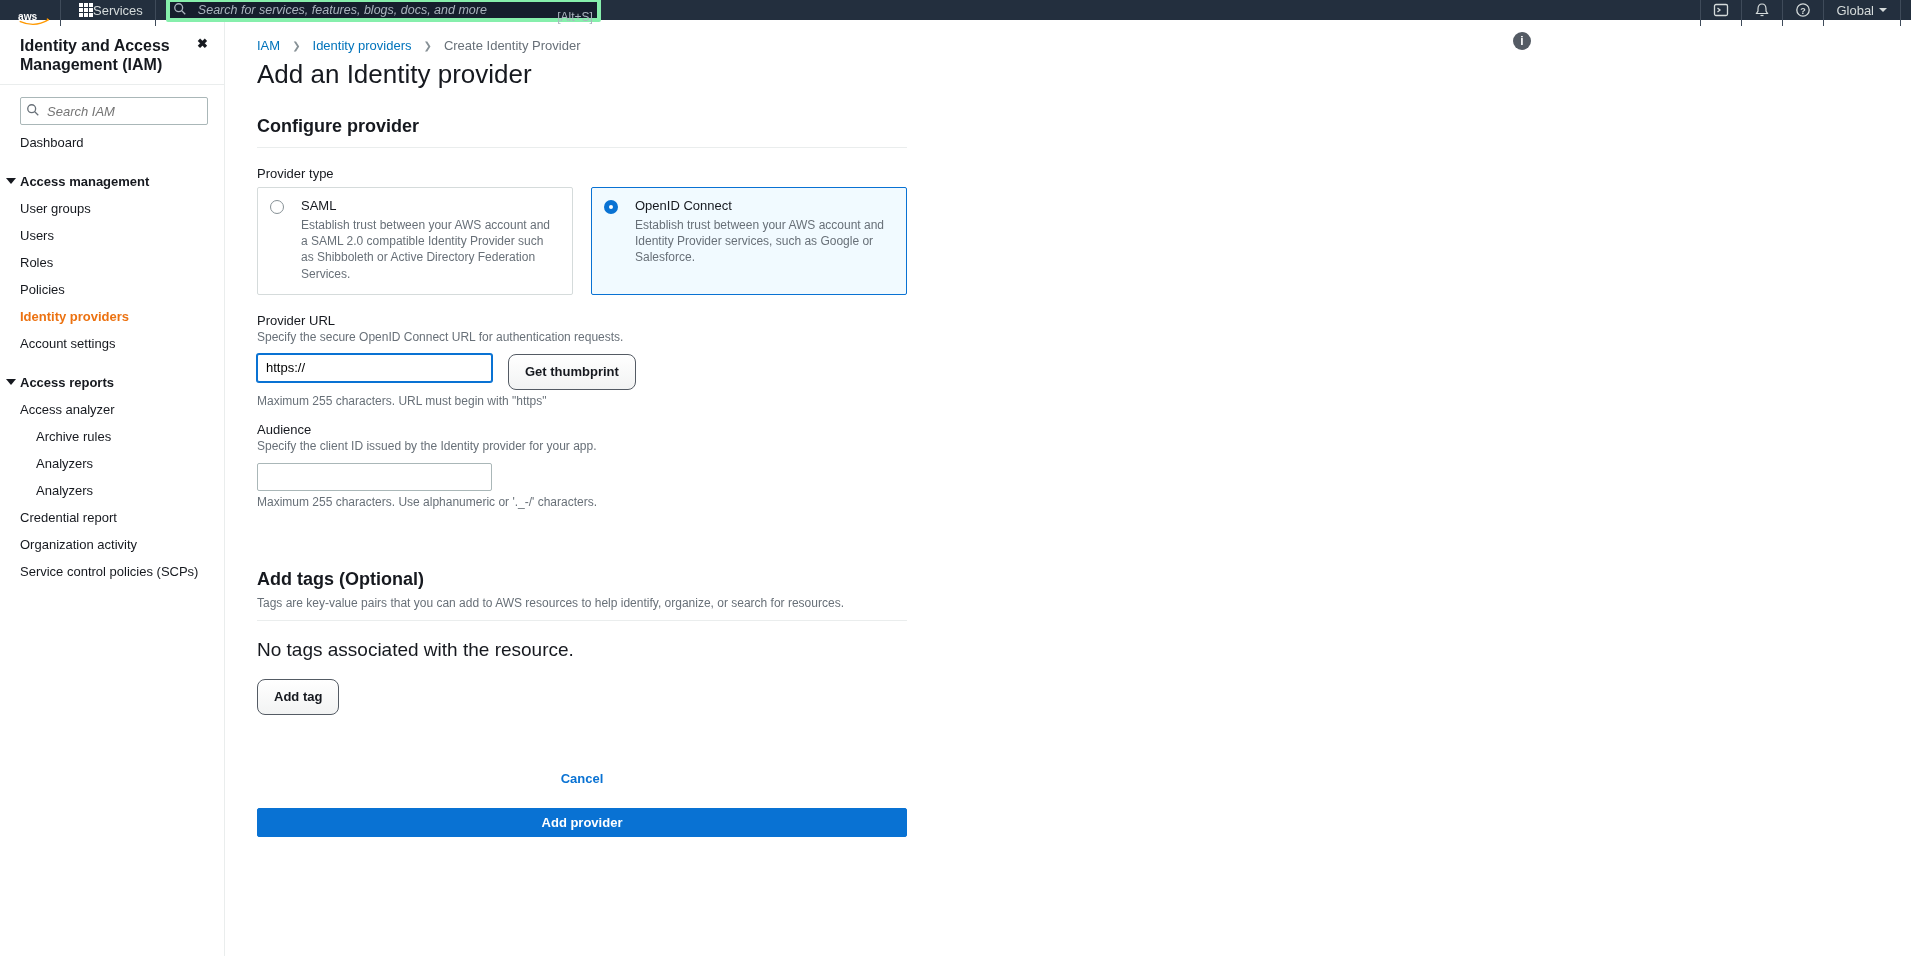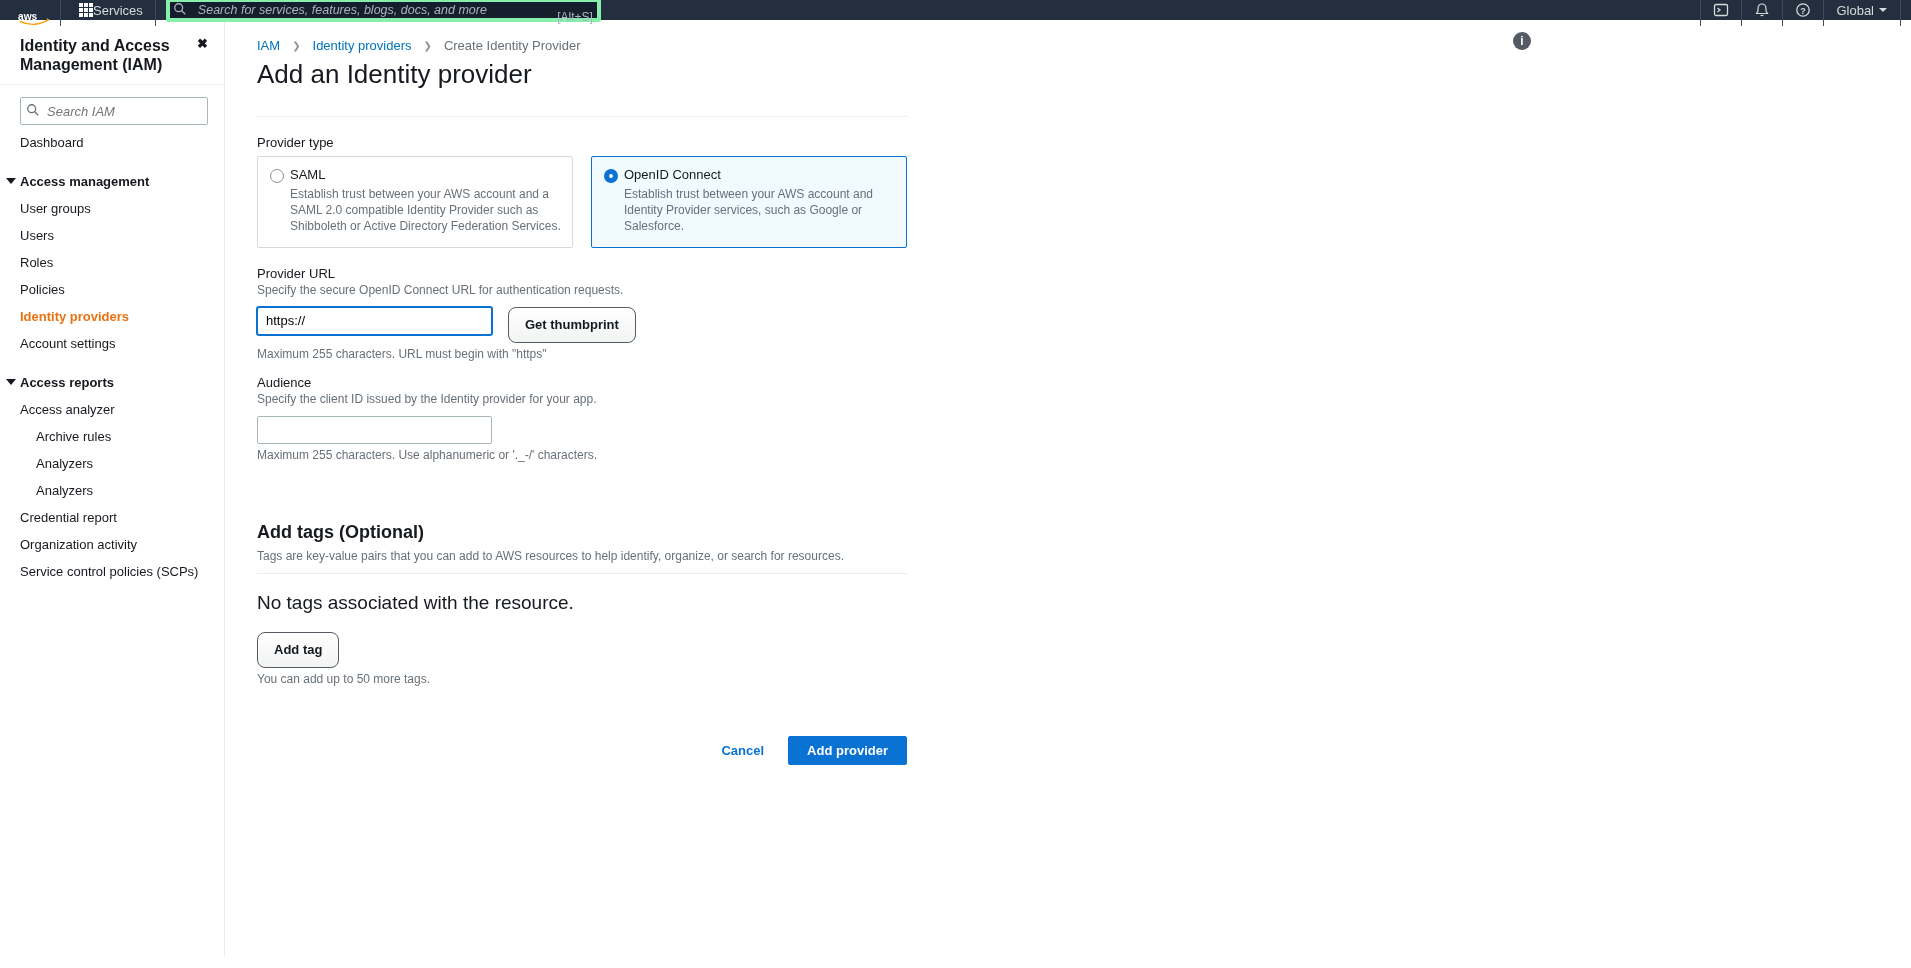--- a/index.html
+++ b/index.html
@@ -61,34 +61,34 @@
 
   .section{max-width:650px;margin-bottom:40px;}
   .section h3{font-size:18px;font-weight:700;margin:0 0 6px;color:#16191f;}
   .section hr{border:none;border-top:1px solid var(--panel-border);margin:10px 0 18px;}
   .section .desc{font-size:12px;color:var(--muted);margin:2px 0 10px;}
 
   .lbl{font-size:13px;color:#16191f;margin-bottom:2px;}
   .hint{font-size:12px;color:var(--muted);margin-top:4px;}
 
   .radio-cards{display:flex;gap:18px;margin-top:6px;}
-  .card{flex:1;border:1px solid var(--border);border-radius:2px;padding:10px 8px 12px;position:relative;cursor:pointer;}
+  .card{flex:1;border:1px solid var(--border);border-radius:2px;padding:10px 19px 12px;position:relative;cursor:pointer;}
   .card.sel{border:1px solid var(--action-blue);background:#f1faff;}
   .card .dot{width:14px;height:14px;border:1px solid #879196;border-radius:50%;position:absolute;left:12px;top:12px;background:#fff;}
   .card.sel .dot{border:5px solid var(--action-blue);width:14px;height:14px;}
   .card .ct{padding-left:24px;}
   .card .name{font-size:13px;color:#16191f;margin-bottom:4px;}
   .card .sub{font-size:12px;color:var(--muted);line-height:1.35;}
 
   .row{display:flex;align-items:flex-start;gap:16px;margin-top:6px;}
   input.txt{height:28px;border:1px solid #aab7b8;border-radius:2px;padding:0 8px;font-size:13px;width:235px;}
   input.txt.focus{border:1px solid var(--action-blue);box-shadow:0 0 0 1px var(--action-blue);}
   .btn{height:36px;padding:0 16px;border:1px solid #545b64;background:linear-gradient(#fff,#f2f3f3);border-radius:8px;font-size:13px;font-weight:700;color:#16191f;cursor:pointer;}
 
-  .footer-actions{max-width:650px;display:flex;justify-content:flex-end;gap:16px;margin-top:50px;}
+  .footer-actions{max-width:650px;display:flex;justify-content:flex-end;gap:16px;margin-top:50px;flex-direction:column;}
   .btn-link{background:none;border:none;color:var(--action-blue);font-weight:700;font-size:13px;cursor:pointer;padding:6px 8px;}
   .btn-primary{background:var(--action-blue);border:1px solid var(--action-blue);color:#fff;font-weight:700;font-size:13px;padding:6px 18px;border-radius:2px;cursor:pointer;}
 
   .info-float{position:absolute;right:-6px;top:12px;width:18px;height:18px;border-radius:50%;background:#545b64;color:#fff;display:flex;align-items:center;justify-content:center;font-weight:700;font-size:12px;cursor:pointer;}
 
   svg{display:block;}
 </style>
 </head>
 <body>
 
@@ -204,20 +204,21 @@
       <a>IAM</a>
       <span class="sep">❯</span>
       <a>Identity providers</a>
       <span class="sep">❯</span>
       <span class="cur">Create Identity Provider</span>
     </div>
 
     <h2 class="page">Add an Identity provider</h2>
 
     <div class="section">
+      <h3>Configure provider</h3>
       <hr>
 
       <div class="lbl">Provider type</div>
       <div class="radio-cards">
         <label class="card">
           <span class="dot"></span>
           <div class="ct">
             <div class="name">SAML</div>
             <div class="sub">Establish trust between your AWS account and a SAML 2.0 compatible Identity Provider such as Shibboleth or Active Directory Federation Services.</div>
           </div>
@@ -246,21 +247,20 @@
       <input class="txt" style="width: 235px;">
       <div class="hint">Maximum 255 characters. Use alphanumeric or '._-/' characters.</div>
     </div>
 
     <div class="section" style="margin-top:60px">
       <h3>Add tags (Optional)</h3>
       <div class="desc">Tags are key-value pairs that you can add to AWS resources to help identify, organize, or search for resources.</div>
       <hr>
       <div style="font-size:19px;color:#16191f;margin:6px 0 18px">No tags associated with the resource.</div>
       <button class="btn">Add tag</button>
-      <div class="hint">You can add up to 50 more tags.</div>
     </div>
 
     <div class="footer-actions">
       <button class="btn-link">Cancel</button>
       <button class="btn-primary">Add provider</button>
     </div>
 
   </main>
 </div>
 

